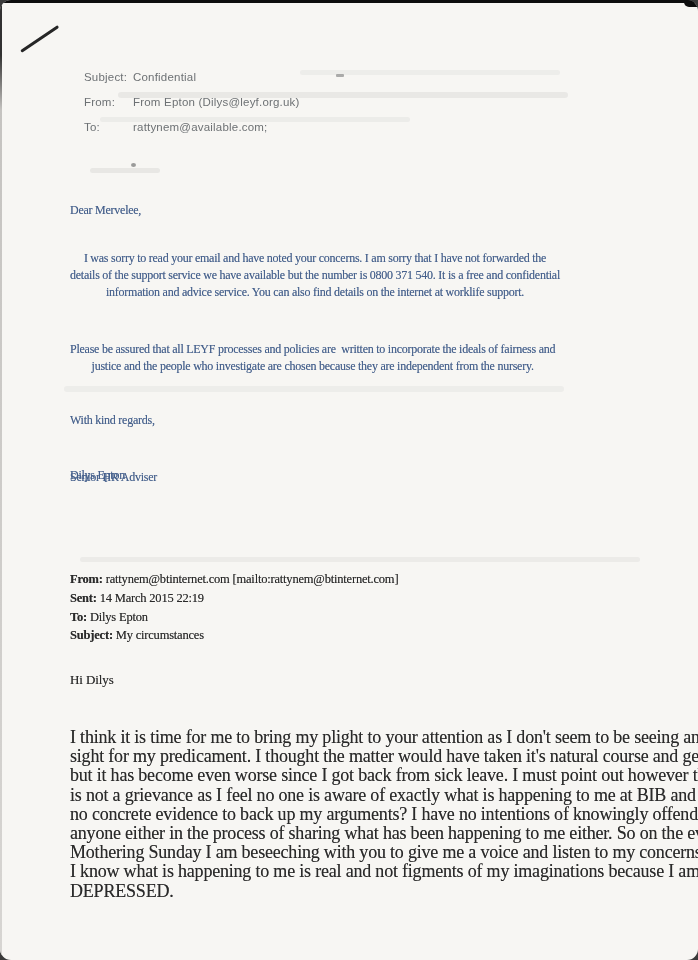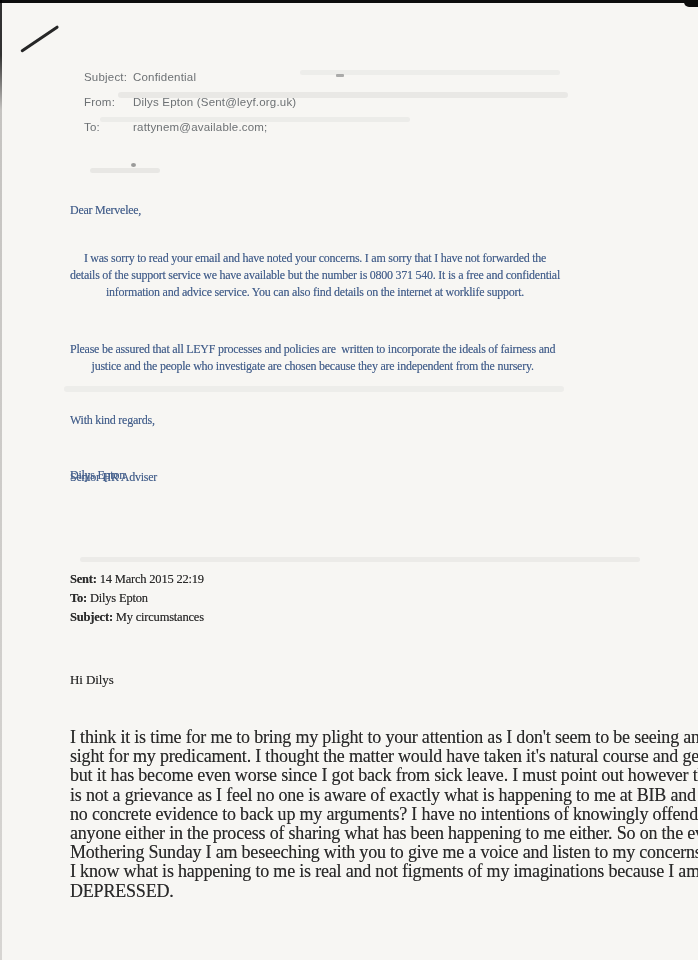--- a/index.html
+++ b/index.html
@@ -4,20 +4,21 @@
 <style>
   html, body { margin: 0; padding: 0; background: #3a3a3a; }
   .page {
     position: relative;
     width: 698px;
     height: 960px;
     margin: 0 auto;
     background: var(--paper, #f7f6f3);
     overflow: hidden;
     font-family: "Liberation Serif", "DejaVu Serif", serif;
+    border-radius: 11px;
   }
   
   .edge-top {
     position: absolute; top: 0; left: 0; width: 100%; height: 3px;
     background: var(--scan-edge, #0d0d0d);
   }
   .edge-top-right-nub {
     position: absolute; top: 0; right: 0; width: 14px; height: 7px;
     background: var(--scan-edge, #0d0d0d);
     border-bottom-left-radius: 5px;
@@ -113,39 +114,40 @@
   <div class="smudge s5"></div>
   <div class="smudge s6"></div>
 
   <div class="email-header">
     <div class="row">
       <span class="lbl">Subject:</span>
       <span class="val">Confidential</span>
     </div>
     <div class="row">
       <span class="lbl">From:</span>
-      <span class="val">Dilys Epton (Sent@leyf.org.uk)</span>
+      <span class="val">From Epton (Dilys@leyf.org.uk)</span>
     </div>
     <div class="row">
       <span class="lbl">To:</span>
       <span class="val">rattynem@available.com;</span>
     </div>
   </div>
 
   <div class="serifline blue greeting">Dear Mervelee,</div>
   <div class="serifline blue para1">I was sorry to read your email and have noted your concerns. I am sorry that I have not forwarded the
 details of the support service we have available but the number is 0800 371 540. It is a free and confidential
 information and advice service. You can also find details on the internet at worklife support.</div>
   <div class="serifline blue para2">Please be assured that all LEYF processes and policies are  written to incorporate the ideals of fairness and
 justice and the people who investigate are chosen because they are independent from the nursery.</div>
   <div class="serifline blue signoff">With kind regards,</div>
   <div class="serifline blue sig-name">Dilys Epton</div>
   <div class="serifline blue sig-title">Senior HR Adviser</div>
 
   <div class="quoted-header black">
+    <div class="qrow"><b>From:</b><span> rattynem@btinternet.com [mailto:rattynem@btinternet.com]</span></div>
     <div class="qrow"><b>Sent:</b><span> 14 March 2015 22:19</span></div>
     <div class="qrow"><b>To:</b><span> Dilys Epton</span></div>
     <div class="qrow"><b>Subject:</b><span> My circumstances</span></div>
   </div>
 
   <div class="hi-dilys black">Hi Dilys</div>
   <div class="final-para black">I think it is time for me to bring my plight to your attention as I don't seem to be seeing an end in
 sight for my predicament. I thought the matter would have taken it's natural course and get sorted,
 but it has become even worse since I got back from sick leave. I must point out however that this
 is not a grievance as I feel no one is aware of exactly what is happening to me at BIB and I have

